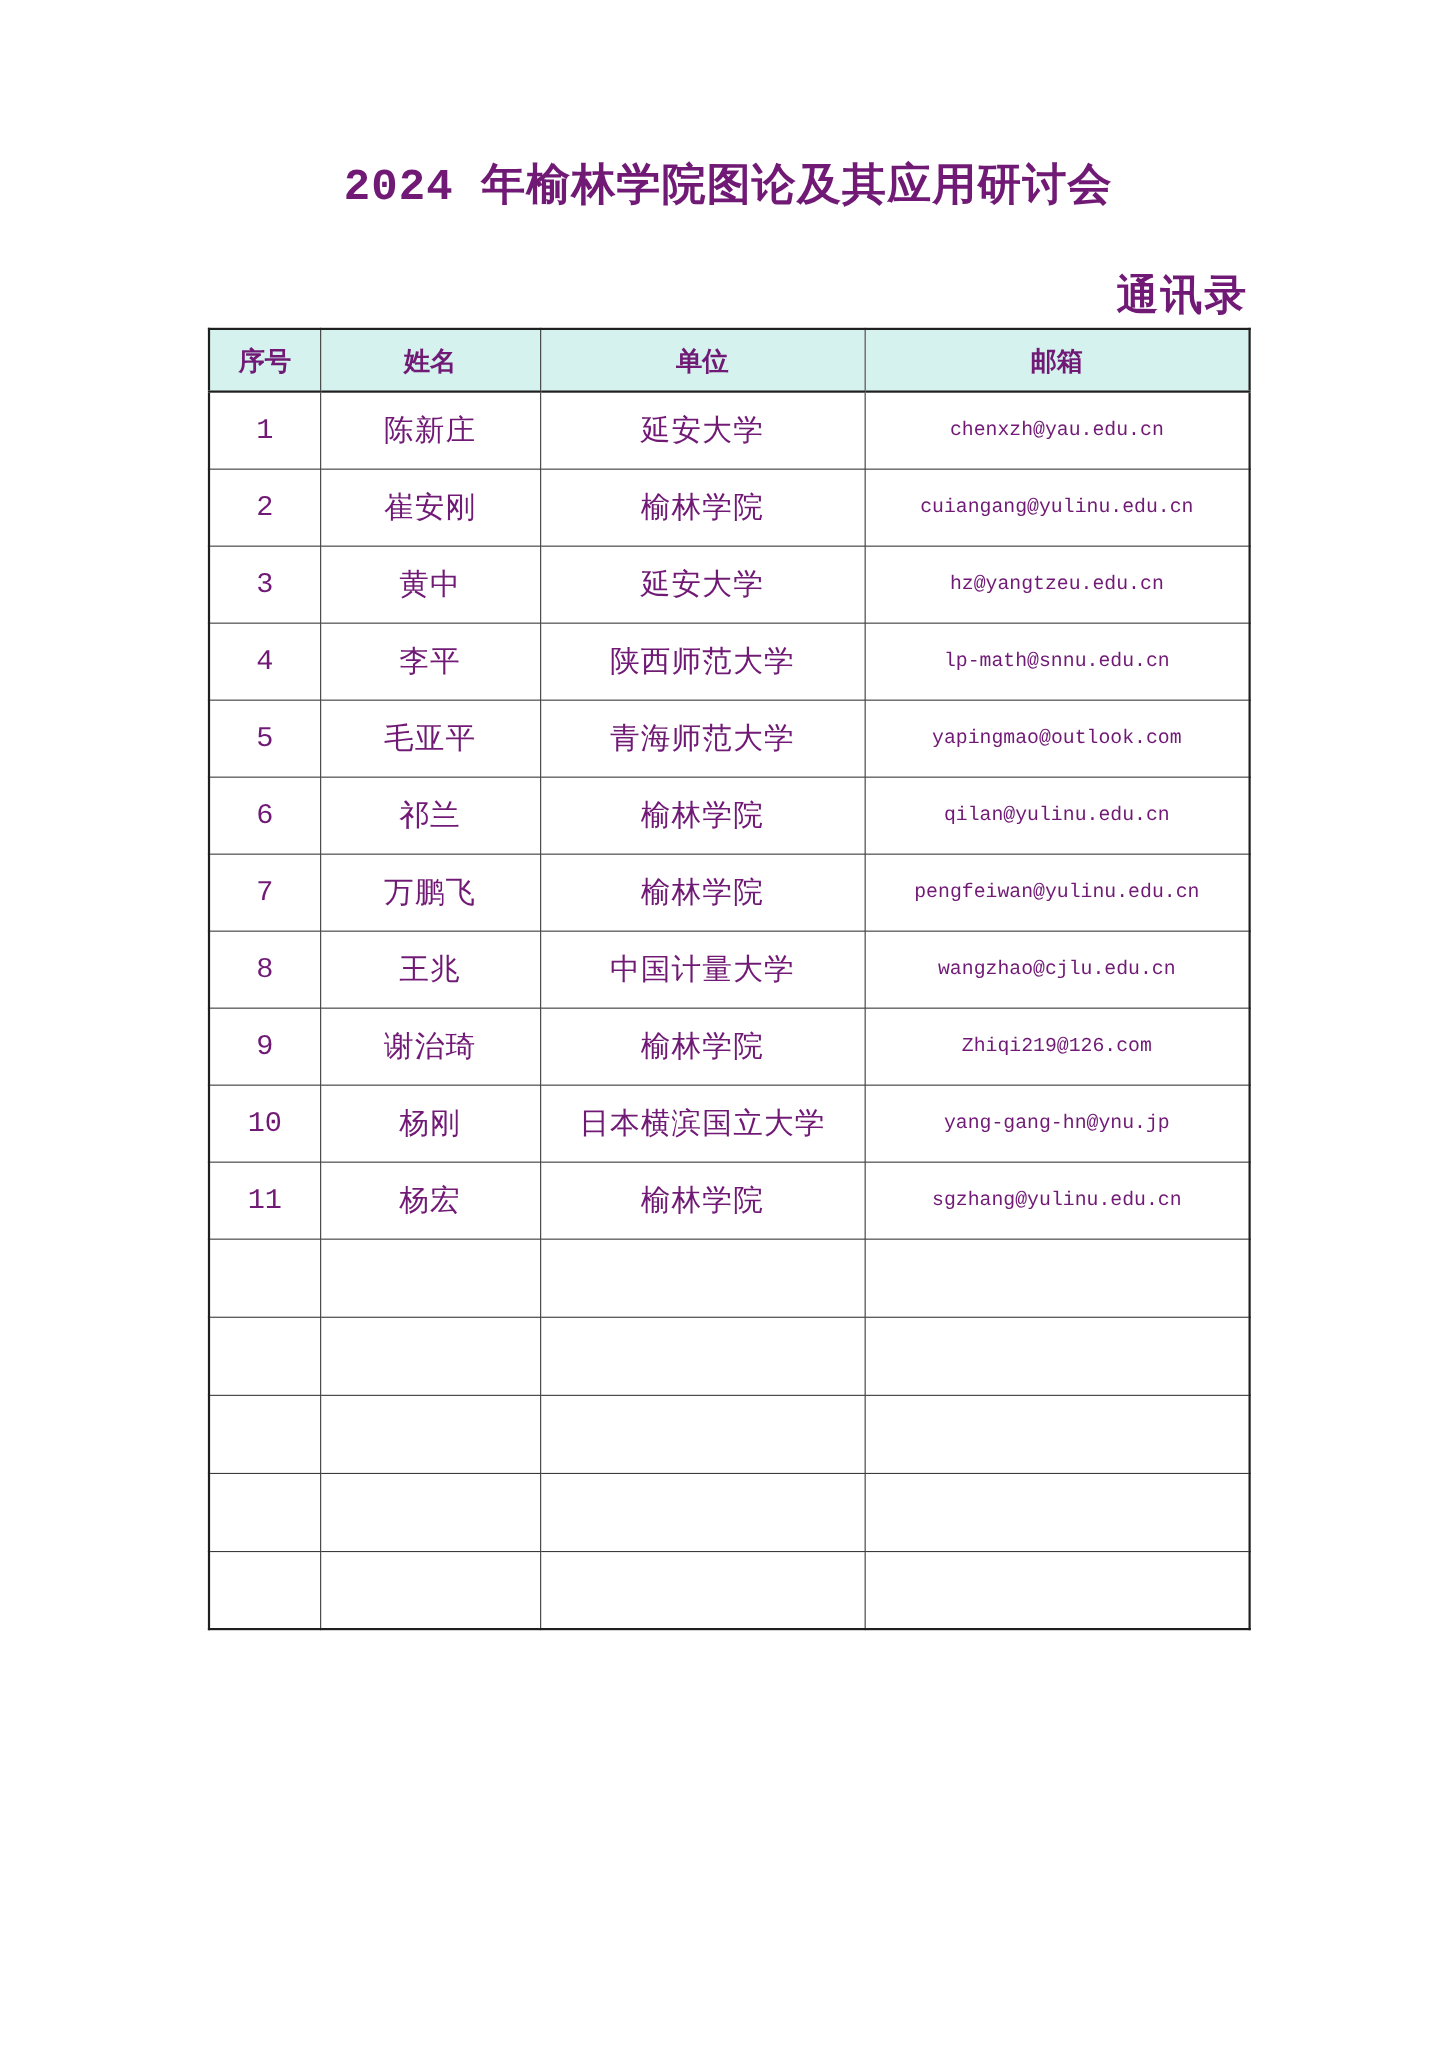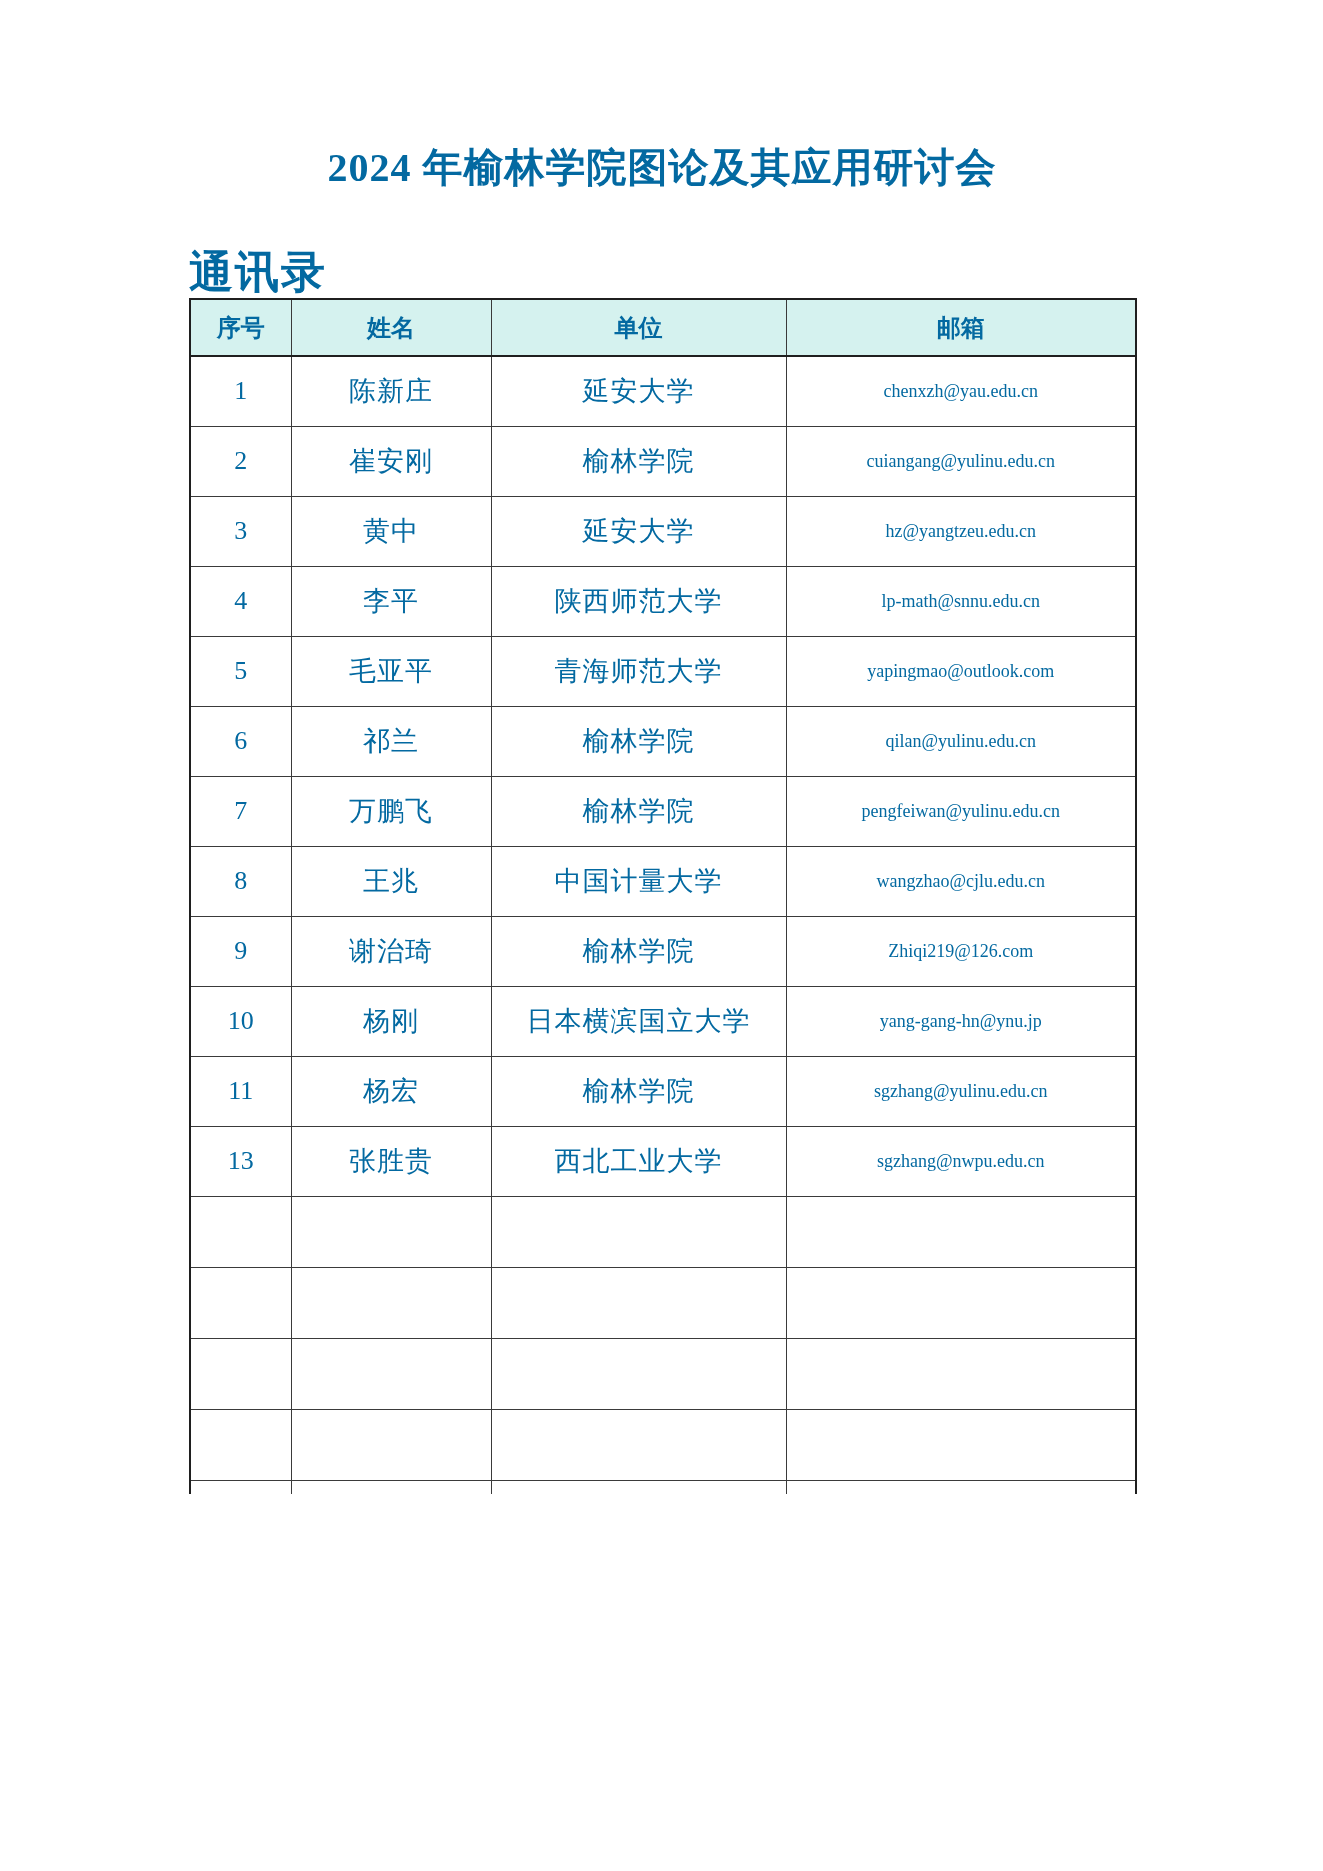--- a/index.html
+++ b/index.html
@@ -5,44 +5,44 @@
   html, body {
     margin: 0;
     padding: 0;
     background: #ffffff;
   }
   .page {
     position: relative;
     width: 1323px;
     height: 1494px;
     background: #ffffff;
-    font-family: Liberation Serif, serif;
-    color: #0369a1;
+    font-family: Liberation Mono, monospace;
+    color: #701a75;
     overflow: hidden;
   }
   .doc-title {
     position: absolute;
     top: 140px;
     left: 189px;
     width: 946px;
     margin: 0;
     text-align: center;
     font-size: 40px;
     font-weight: bold;
     letter-spacing: 1px;
     white-space: nowrap;
   }
   .doc-subtitle {
     position: absolute;
     top: 243px;
     left: 189px;
     width: 946px;
     margin: 0;
-    text-align: left;
-    font-size: 44px;
+    text-align: right;
+    font-size: 38px;
     font-weight: bold;
     letter-spacing: 2px;
   }
   table.contact-table {
     position: absolute;
     top: 298px;
     left: 189px;
     width: 946px;
     border-collapse: collapse;
     table-layout: fixed;
@@ -164,26 +164,20 @@
           <td class="cell-name">杨刚</td>
           <td class="cell-unit">日本横滨国立大学</td>
           <td class="cell-email">yang-gang-hn@ynu.jp</td>
         </tr>
         <tr>
           <td class="cell-no">11</td>
           <td class="cell-name">杨宏</td>
           <td class="cell-unit">榆林学院</td>
           <td class="cell-email">sgzhang@yulinu.edu.cn</td>
         </tr>
-        <tr>
-          <td class="cell-no">13</td>
-          <td class="cell-name">张胜贵</td>
-          <td class="cell-unit">西北工业大学</td>
-          <td class="cell-email">sgzhang@nwpu.edu.cn</td>
-        </tr>
         <tr class="empty-row">
           <td class="cell-no"></td>
           <td class="cell-name"></td>
           <td class="cell-unit"></td>
           <td class="cell-email"></td>
         </tr>
         <tr class="empty-row">
           <td class="cell-no"></td>
           <td class="cell-name"></td>
           <td class="cell-unit"></td>

